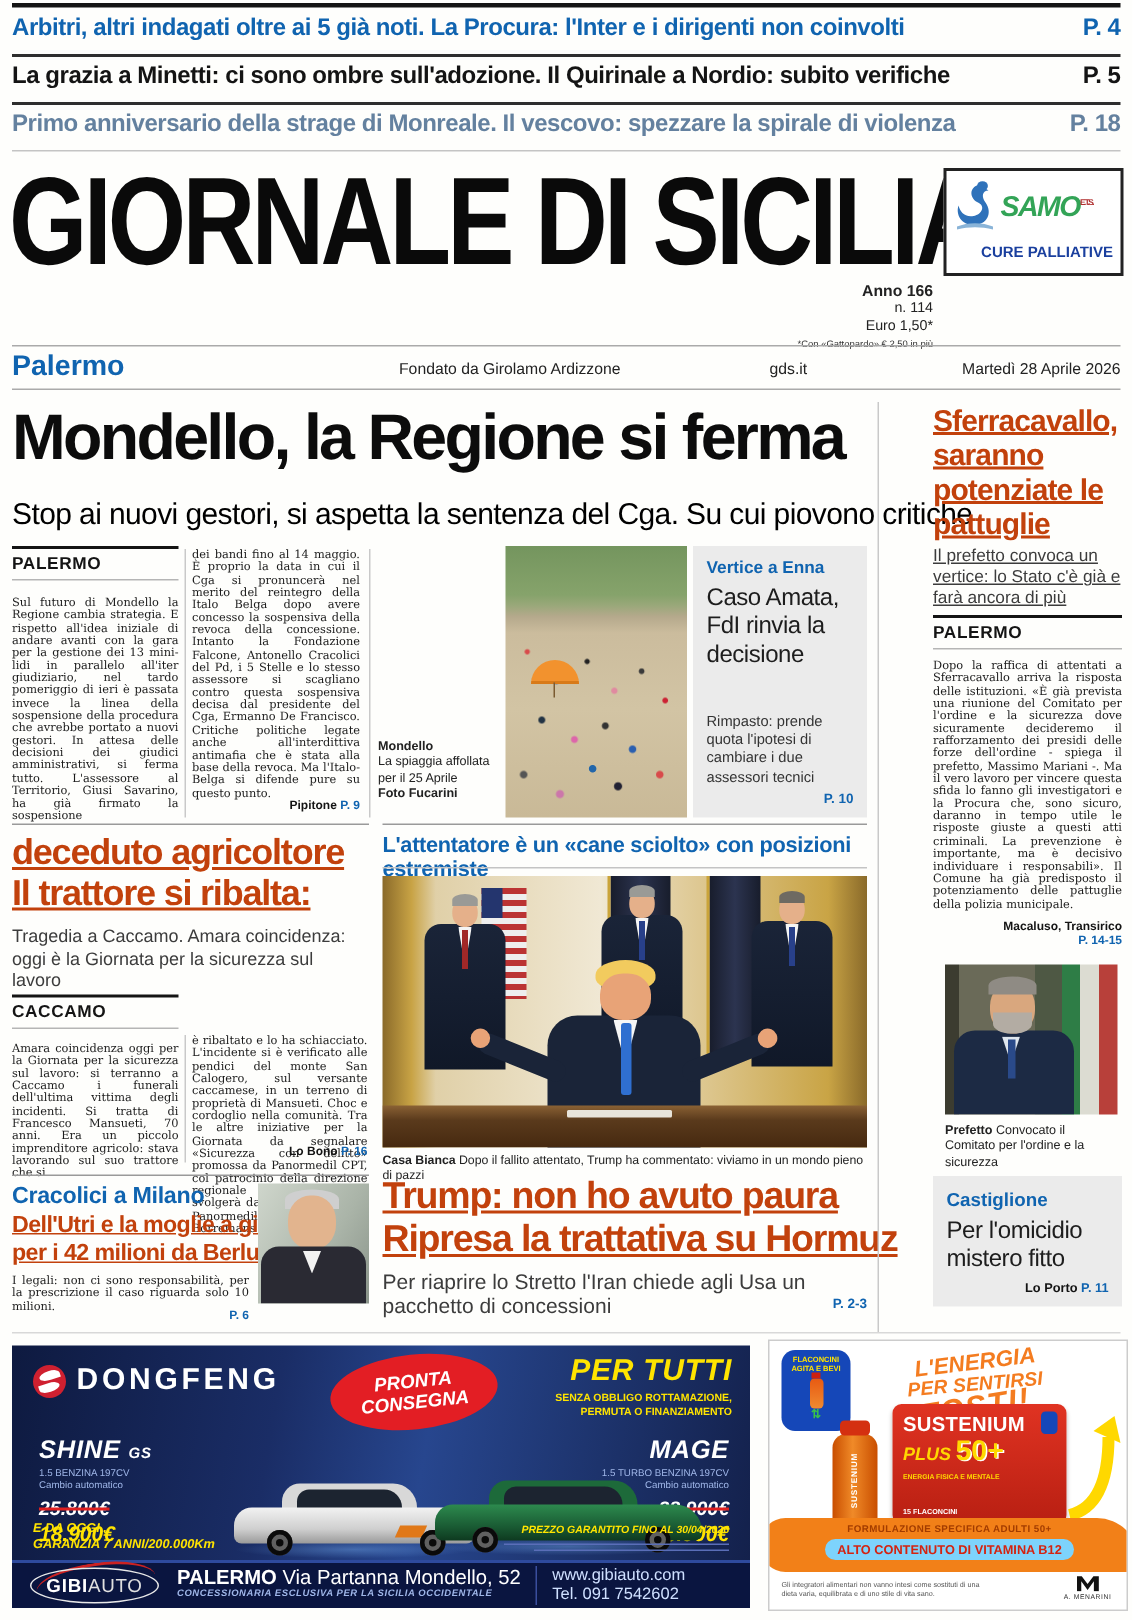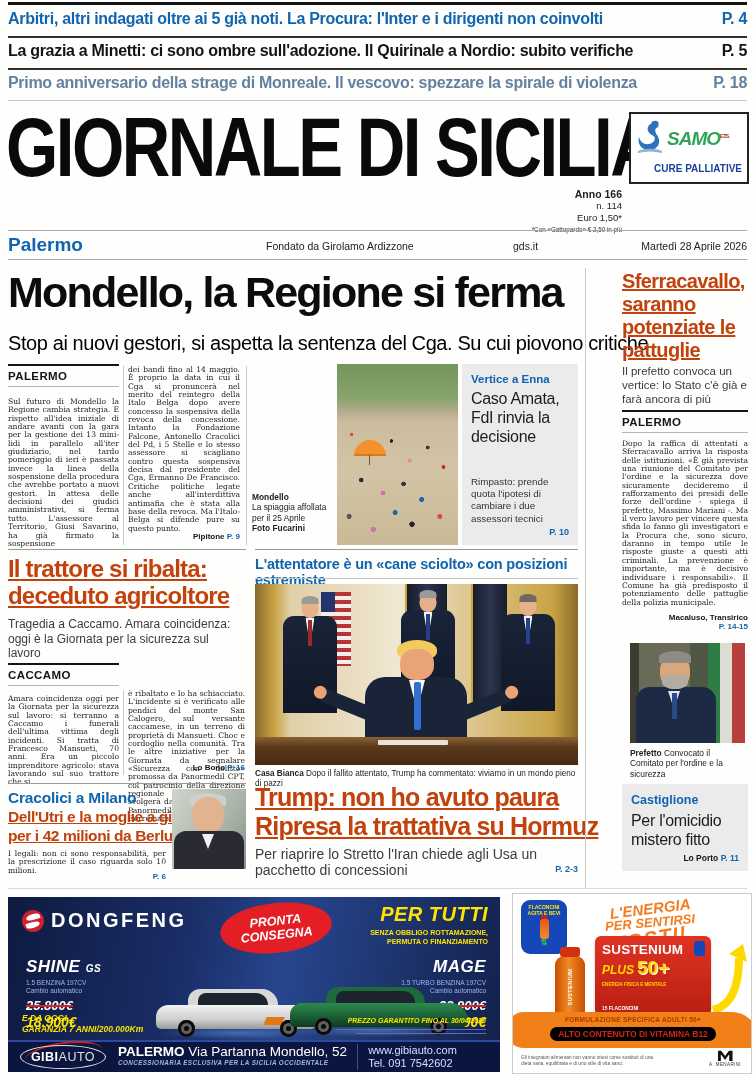--- a/index.html
+++ b/index.html
@@ -211,21 +211,21 @@
   .su-box .b2{font-weight:bold;font-style:italic;color:#ffd800;font-size:12px;display:inline-block;margin-top:2px;}
   .su-box .b3{font-weight:bold;color:#ffd800;font-size:19px;display:inline-block;margin-left:3px;
       text-shadow:1px 1px 0 #fff;}
   .su-box .b4{font-size:4.6px;color:#ffd800;font-weight:bold;margin-top:3px;}
   .su-box .b5{position:absolute;left:7px;bottom:5px;font-size:4.8px;color:#fff;font-weight:bold;}
   .su-box .mini{position:absolute;right:6px;top:5px;width:11px;height:15px;background:#1547b8;border-radius:3px;}
   .su-arrow{position:absolute;left:196px;top:48px;}
   .su-band{position:absolute;left:-6px;top:118px;width:252px;height:36px;background:#f28018;
       border-radius:24px 40px 12px 24px;text-align:center;padding-top:4px;box-sizing:border-box;}
   .su-band .f1{font-size:6.5px;font-weight:bold;color:#a33c00;letter-spacing:0.3px;}
-  .su-band .pill{display:inline-block;margin-top:2px;background:#000000;border-radius:9px;
+  .su-band .pill{display:inline-block;margin-top:2px;background:#7dd3fc;border-radius:9px;
       padding:2px 8px;font-size:8.5px;font-weight:bold;color:#d42310;}
   .su-disc{position:absolute;left:8px;bottom:6px;width:140px;font-size:4.8px;line-height:6px;color:#555;}
   .su-men{position:absolute;right:10px;bottom:6px;text-align:center;}
   .su-men .mlogo{width:15px;height:13px;margin:0 auto;background:#111;
       clip-path:polygon(0 100%,0 22%,24% 22%,50% 62%,76% 22%,100% 22%,100% 100%,78% 100%,78% 48%,50% 92%,22% 48%,22% 100%);}
   .su-men .mname{font-size:4.5px;color:#333;margin-top:1px;letter-spacing:0.4px;}
 </style>
 </head>
 <body>
 
@@ -299,22 +299,22 @@
 
   <div class="gbox" style="left:462px;top:364px;width:98px;height:164px;">
     <div class="bk">Vertice a Enna</div>
     <div class="bt">Caso Amata, FdI rinvia la decisione</div>
     <div class="bx">Rimpasto: prende quota l'ipotesi di cambiare i due assessori tecnici</div>
     <div class="bp">P. 10</div>
   </div>
 
   <div class="hr" style="left:8px;top:549px;width:238px;background:#9a9a9a;"></div>
   <div class="sec-head" style="left:8px;top:555px;font-size:24px;line-height:27px;">
+    <span style="display:block;">deceduto agricoltore</span>
     <span style="display:block;">Il trattore si ribalta:</span>
-    <span style="display:block;">deceduto agricoltore</span>
   </div>
   <div class="standfirst" style="left:8px;top:617px;width:230px;font-size:12px;line-height:14.5px;">Tragedia a Caccamo. Amara coincidenza: oggi è la Giornata per la sicurezza sul lavoro</div>
   <div class="kicker-wrap" style="left:8px;top:663px;width:111px;">CACCAMO</div>
   <div class="body-col" style="left:8px;top:695px;width:111px;height:82px;">Amara coincidenza oggi per la Giornata per la sicurezza sul lavoro: si terranno a Caccamo i funerali dell'ultima vittima degli incidenti. Si tratta di Francesco Mansueti, 70 anni. Era un piccolo imprenditore agricolo: stava lavorando sul suo trattore che si</div>
   <div class="vr" style="left:123px;top:690px;height:85px;"></div>
   <div class="body-col" style="left:128px;top:690px;width:117px;height:75px;">è ribaltato e lo ha schiacciato. L'incidente si è verificato alle pendici del monte San Calogero, sul versante caccamese, in un terreno di proprietà di Mansueti. Choc e cordoglio nella comunità. Tra le altre iniziative per la Giornata da segnalare «Sicurezza con delitto» promossa da Panormedil CPT, col patrocinio della direzione regionale Inail, che si svolgerà dalle 9 nella sede di Panormedil CPT, via Borremans 17 a Palermo.</div>
   <div class="byline" style="left:128px;top:763px;width:117px;">
     <span>Lo Bono</span>&nbsp;<span class="pg">P. 16</span>
   </div>
 
@@ -385,21 +385,21 @@
     <span style="display:block;">Trump: non ho avuto paura</span>
     <span style="display:block;">Ripresa la trattativa su Hormuz</span>
   </div>
   <div class="standfirst" style="left:255px;top:846px;width:323px;font-size:14px;">Per riaprire lo Stretto l'Iran chiede agli Usa un pacchetto di concessioni</div>
   <div class="byline" style="left:255px;top:864px;width:323px;font-size:9px;">
     <span class="pg">P. 2-3</span>
   </div>
 
   <div class="vr" style="left:585px;top:268px;height:620px;"></div>
   <div class="sec-head" style="left:622px;top:270px;width:126px;font-size:20px;line-height:23px;letter-spacing:-0.6px;">Sferracavallo, saranno potenziate le pattuglie</div>
-  <div class="standfirst" style="left:622px;top:364px;width:126px;font-size:11.5px;line-height:14px;">Il prefetto convoca un vertice: lo Stato c'è già e farà ancora di più</div>
+  <div class="standfirst" style="left:622px;top:364px;width:126px;font-size:11.5px;line-height:14px;text-decoration:underline;">Il prefetto convoca un vertice: lo Stato c'è già e farà ancora di più</div>
   <div class="kicker-wrap" style="left:622px;top:410px;width:126px;">PALERMO</div>
   <div class="body-col" style="left:622px;top:440px;width:126px;height:172px;">Dopo la raffica di attentati a Sferracavallo arriva la risposta delle istituzioni. «È già prevista una riunione del Comitato per l'ordine e la sicurezza dove sicuramente decideremo il rafforzamento dei presidi delle forze dell'ordine - spiega il prefetto, Massimo Mariani -. Ma il vero lavoro per vincere questa sfida lo fanno gli investigatori e la Procura che, sono sicuro, daranno in tempo utile le risposte giuste a questi atti criminali. La prevenzione è importante, ma è decisivo individuare i responsabili». Il Comune ha già predisposto il potenziamento delle pattuglie della polizia municipale.</div>
   <div class="byline" style="left:622px;top:613px;width:126px;">
     <span>Macaluso, Transirico</span><br>
     <span class="pg">P. 14-15</span>
   </div>
   <div class="photo prefect-photo" style="left:630px;top:643px;width:115px;height:100px;">
     <div class="pf-body"></div>
     <div class="pf-shirt"></div>
     <div class="pf-tie"></div>

